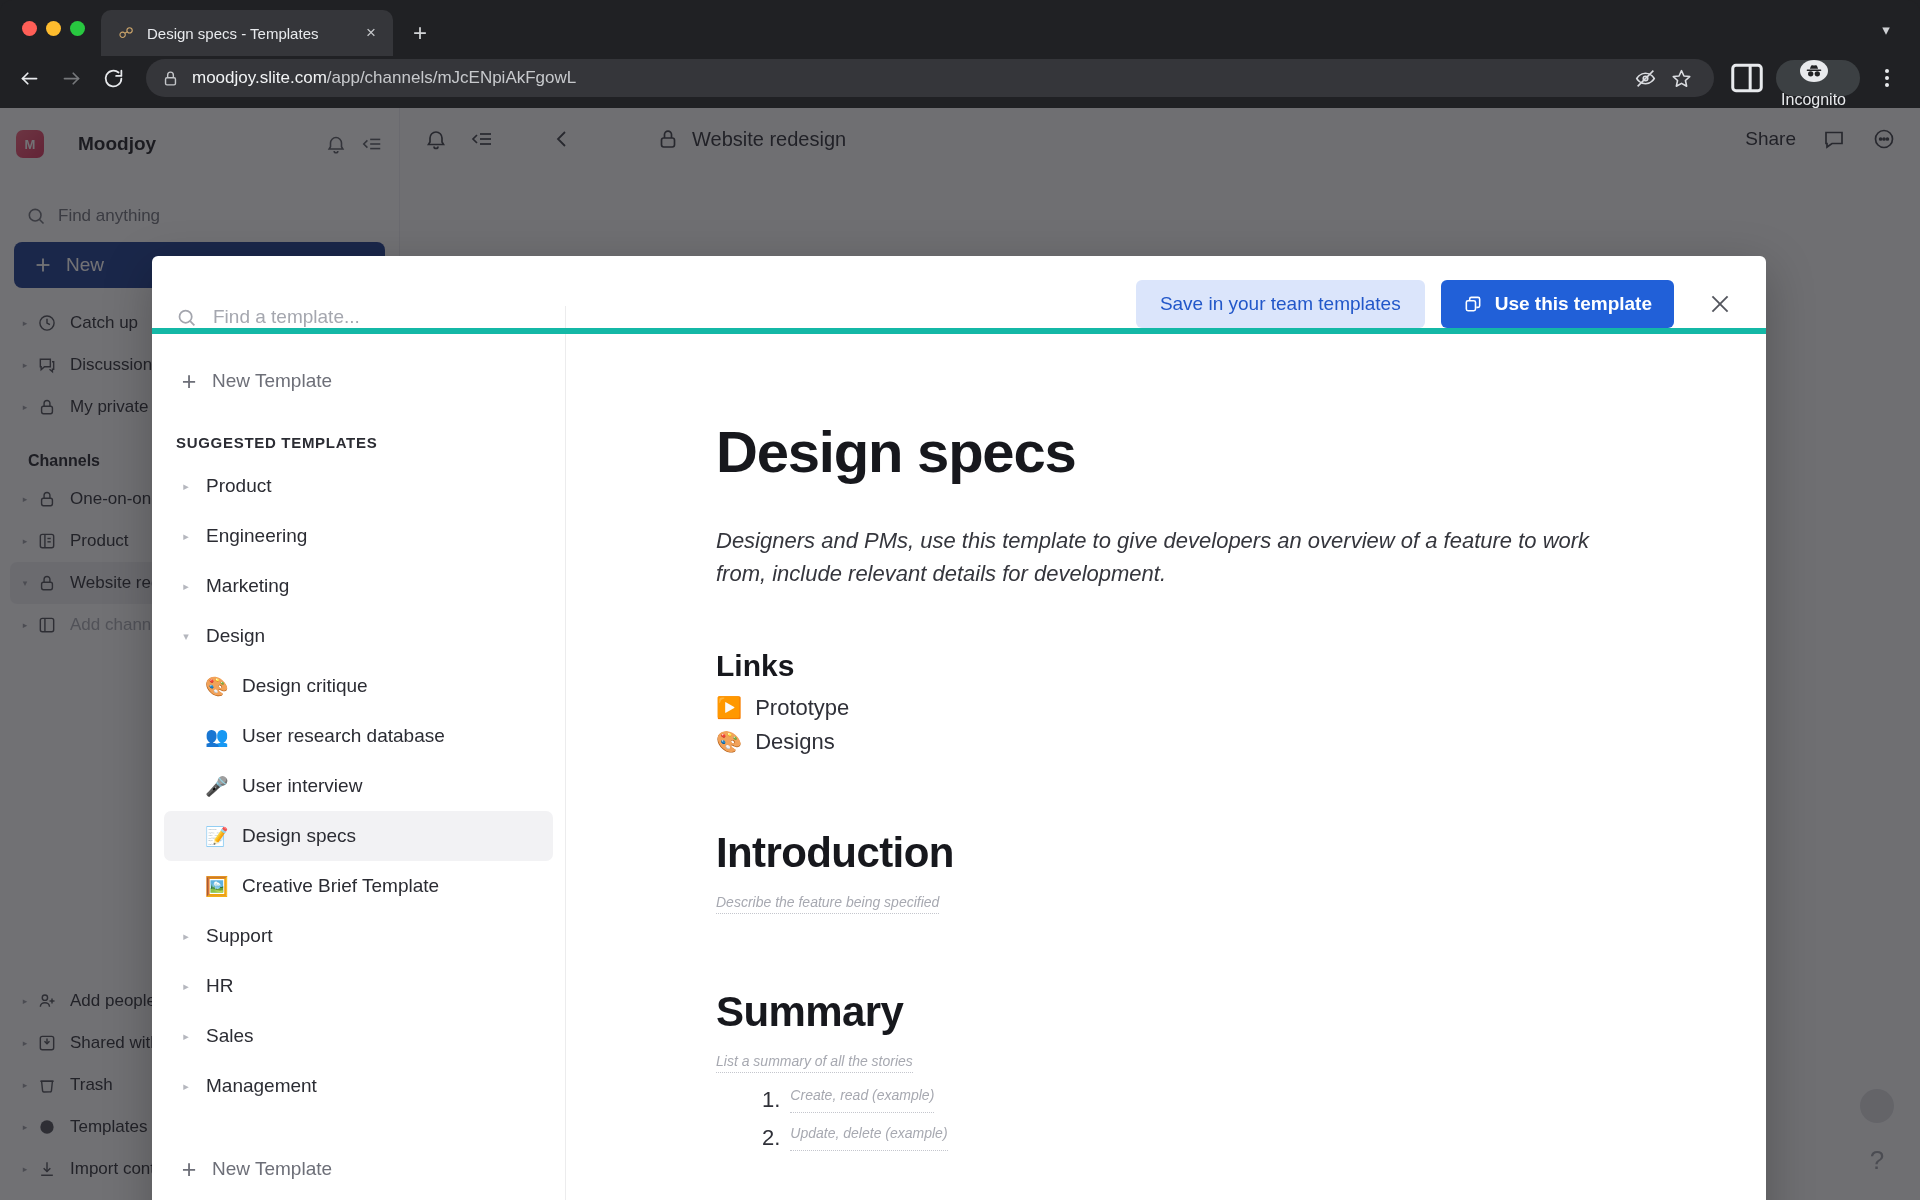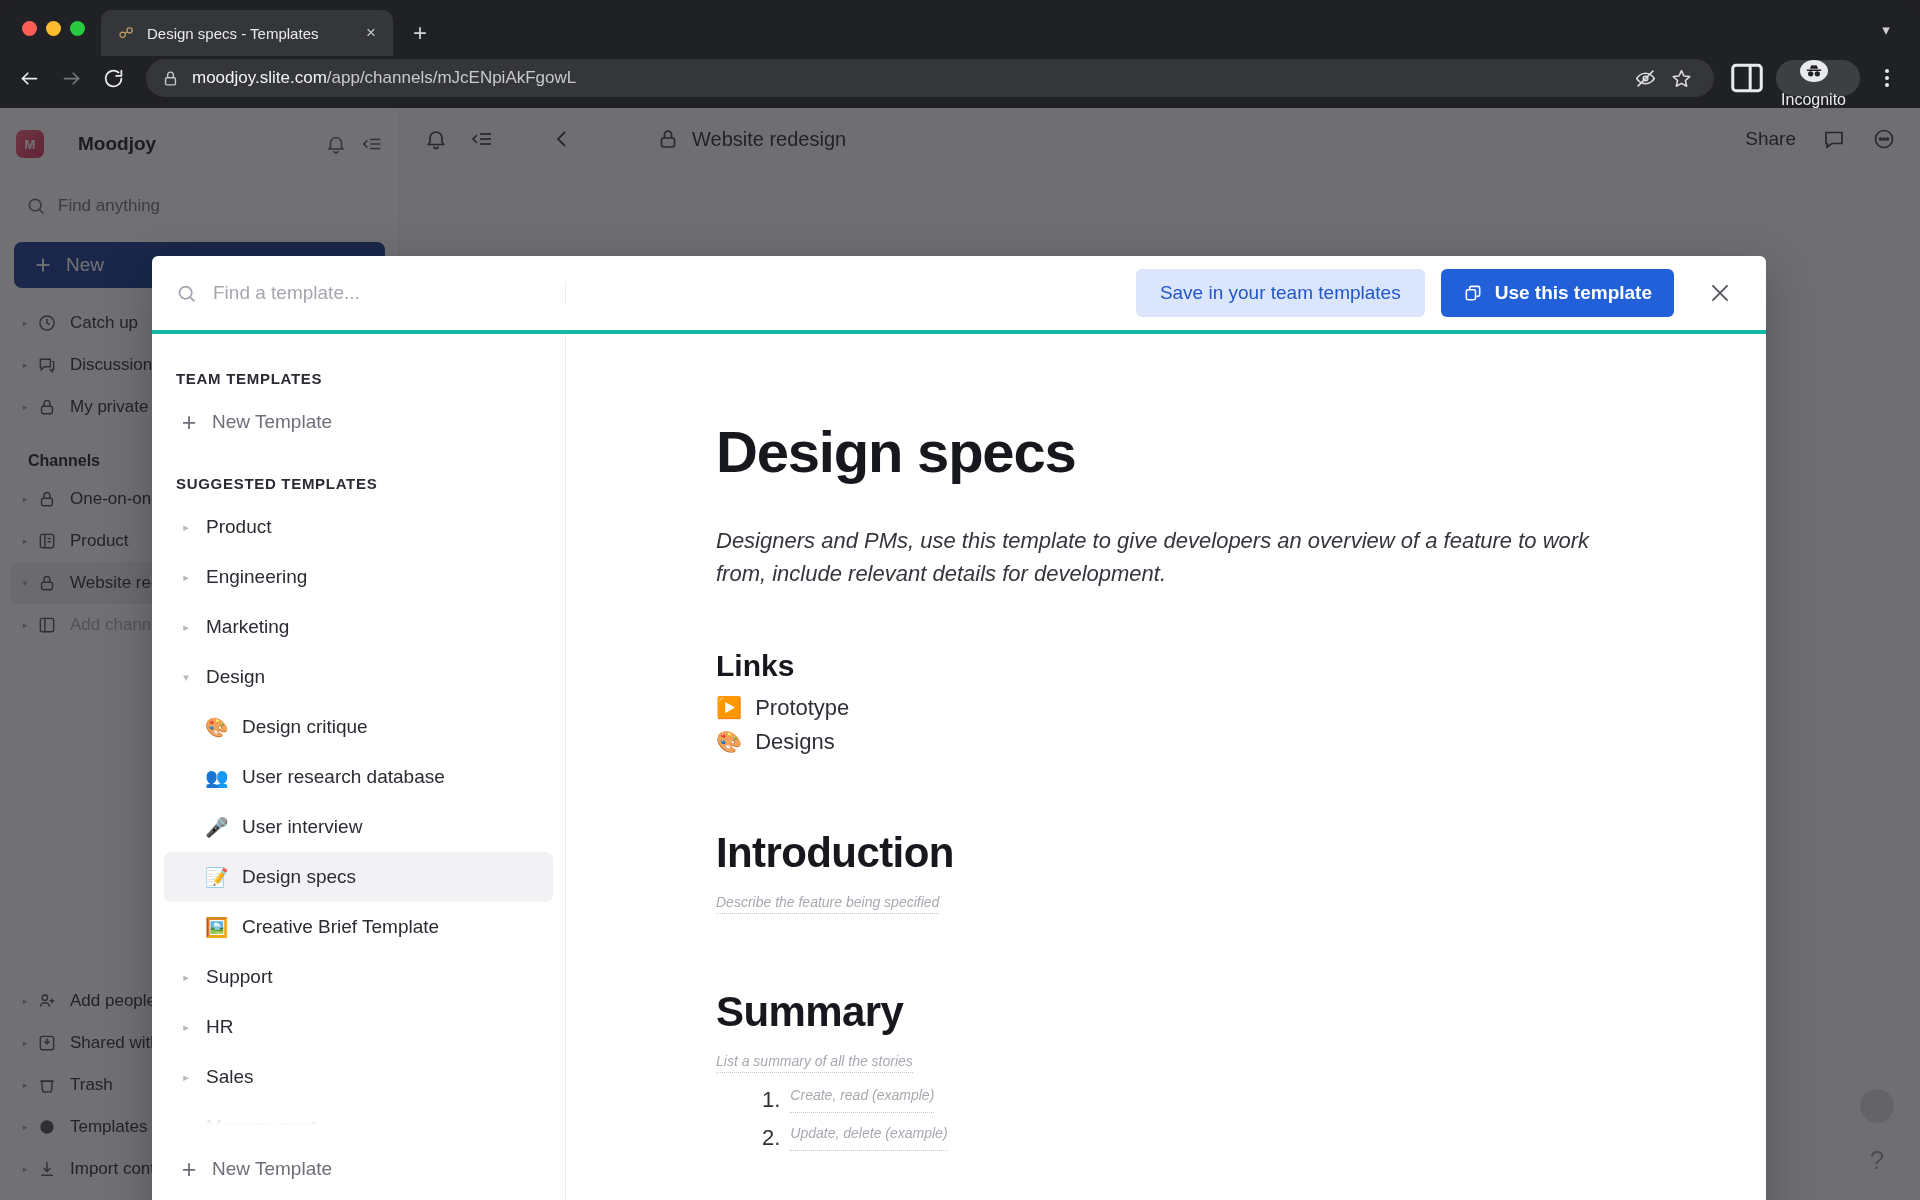--- a/index.html
+++ b/index.html
@@ -138,21 +138,21 @@
     background: linear-gradient(135deg,#f0607a,#d8315b);
     color: #fff; font-size: 13px; font-weight: bold;
     display: flex; align-items: center; justify-content: center;
   }
   #workspace-name { font-size: 19px; font-weight: bold; color: #1b1b20; margin-left: 21px; }
   #workspace-actions { margin-left: auto; display: flex; gap: 14px; color: #5a5c64; }
   .ws-ico { width: 22px; height: 22px; }
 
   #app-search {
     margin: 20px 14px 0 14px; height: 40px;
-    display: flex; align-items: center; gap: 12px;
+    display: flex; align-items: flex-end; gap: 12px;
     padding: 0 12px; border-radius: 8px;
     color: #6f717a; font-size: 17px;
   }
   #new-button {
     margin: 16px 14px 0 14px; height: 46px;
     background: #1a3a8f; border-radius: 8px;
     display: flex; align-items: center; gap: 12px;
     padding: 0 18px; color: #fff; font-size: 19px;
   }
   .nav-item {
@@ -206,22 +206,22 @@
   
   #template-modal {
     position: absolute;
     left: 152px; top: 148px;
     width: 1614px; height: 1004px;
     background: #fff; border-radius: 6px;
     box-shadow: 0 14px 48px rgba(0,0,0,0.25);
     overflow: hidden; display: flex; flex-direction: column;
   }
   #modal-topbar {
-    height: 78px; display: flex; align-items: center;
-    border-bottom: 4px solid #14b8a6;
+    height: 78px; display: flex; align-items: flex-end;
+    border-bottom: 6px solid #14b8a6;
   }
   #modal-search {
     width: 414px; flex: 0 0 414px;
     display: flex; align-items: center; gap: 16px;
     padding-left: 24px;
     border-right: 1px solid #ececed;
   }
   #modal-search-icon { width: 21px; height: 21px; color: #a3a5ad; }
   #modal-search-input {
     border: none; outline: none; background: transparent;
@@ -679,21 +679,20 @@
               <line x1="19" y1="5" x2="5" y2="19"></line>
             </svg>
         </div>
       </div>
     </div>
 
     <div id="modal-body">
 
       <div id="modal-sidebar">
         <div id="tpl-scroll">
-          <div class="tpl-section-head">TEAM TEMPLATES</div>
           <div class="tpl-row">
             <span class="tpl-plus">+</span>
             <span class="tpl-label muted">New Template</span>
           </div>
 
           <div class="tpl-section-head" style="margin-top:14px">SUGGESTED TEMPLATES</div>
 
           <div class="tpl-row">
             <span class="tpl-caret">▸</span>
             <span class="tpl-label">Product</span>

